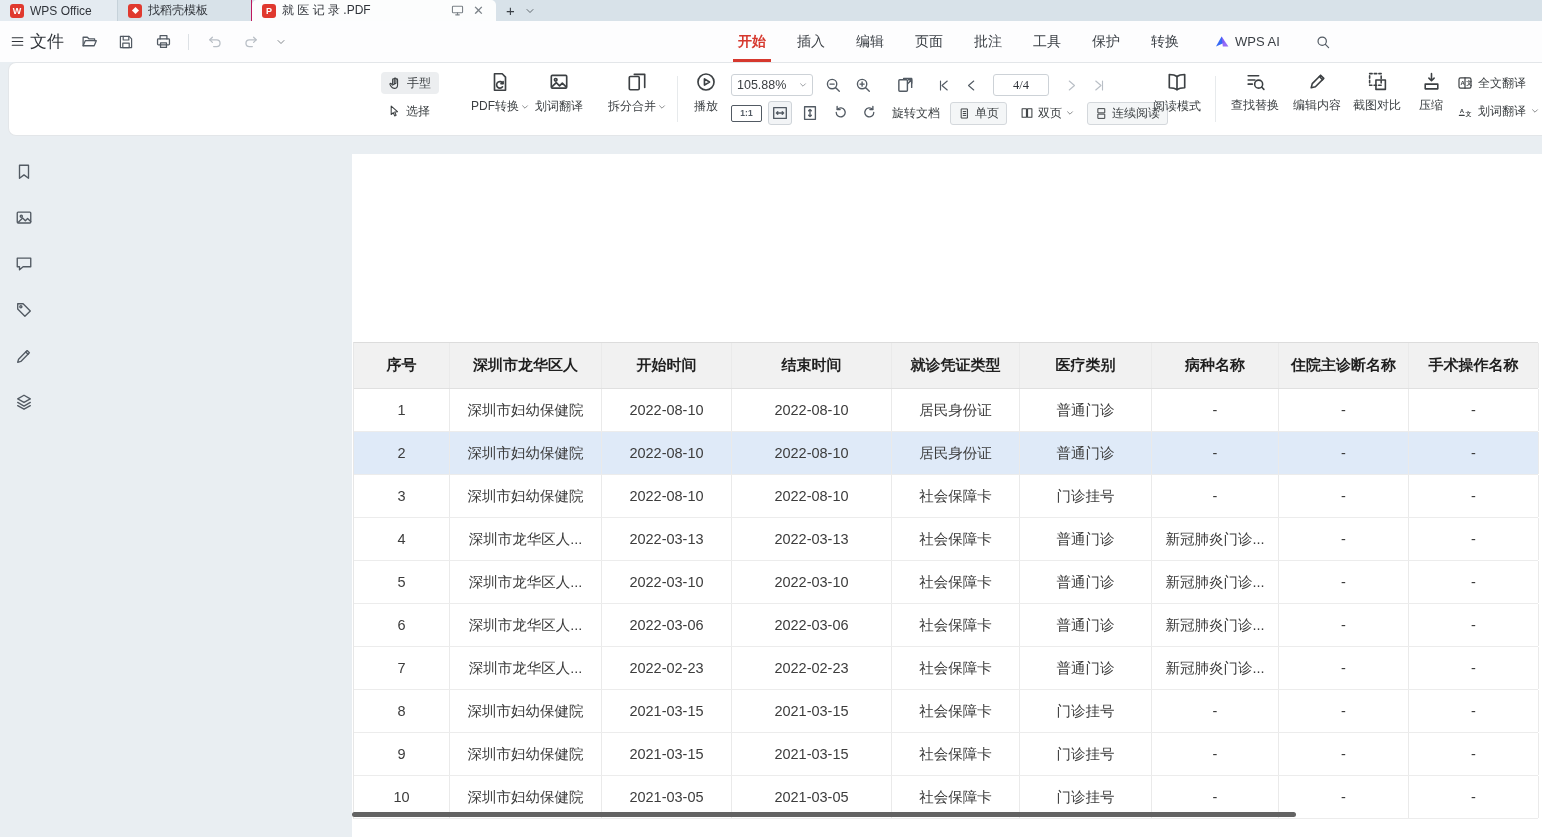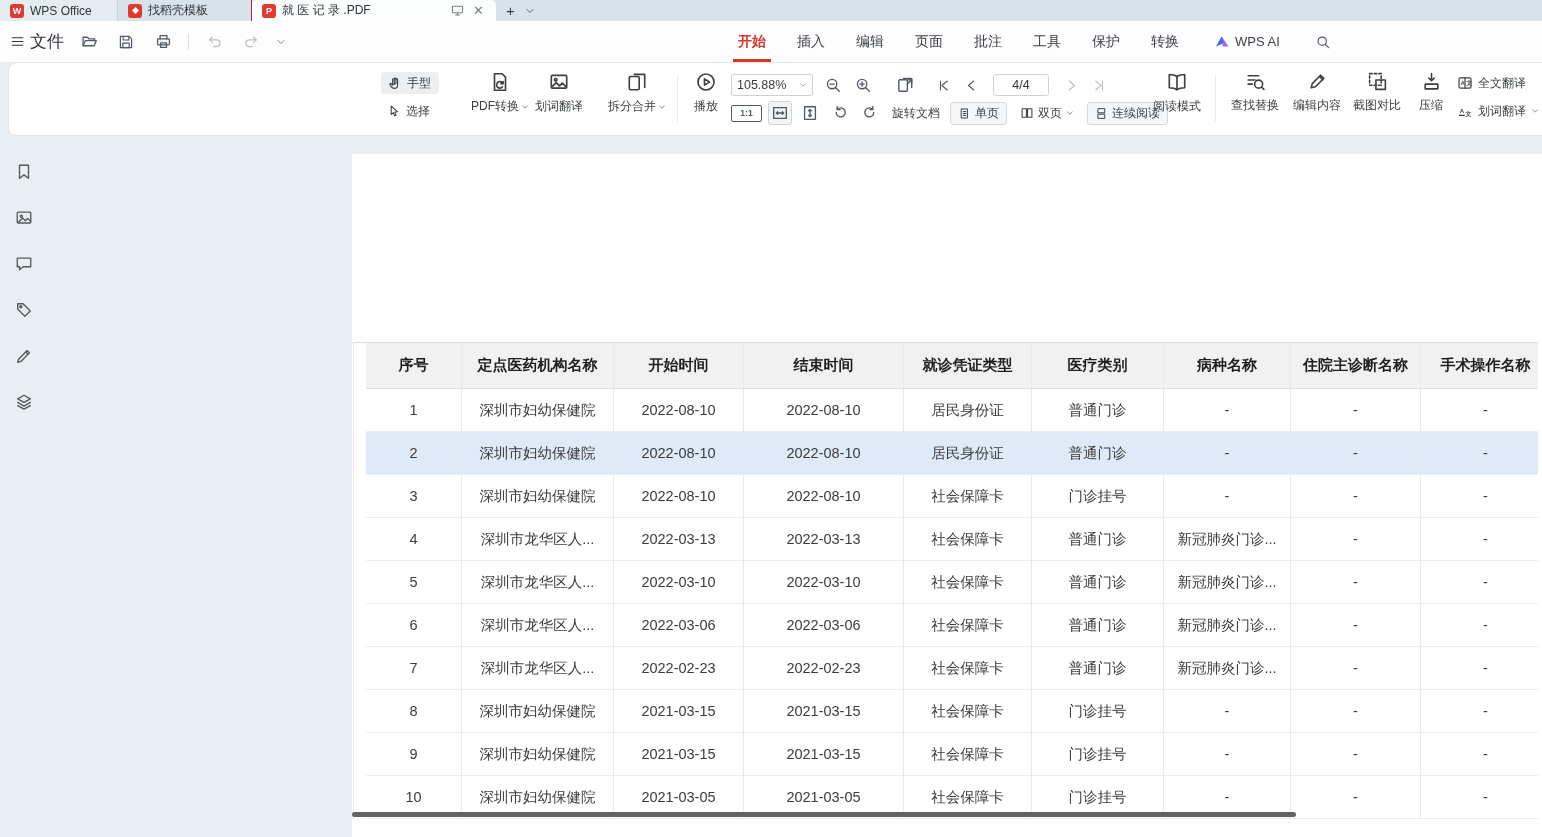--- a/index.html
+++ b/index.html
@@ -59,21 +59,21 @@
   .one2one{display:inline-flex;align-items:center;justify-content:center;width:31px;height:17px;border:1.3px solid var(--icon);border-radius:2px;font-size:8.5px;font-weight:bold;color:var(--icon);}
 
   
   .workspace{position:absolute;top:136px;left:0;right:0;bottom:0;background:#e9eef2;}
   .side-icons{position:absolute;left:12px;top:24px;display:flex;flex-direction:column;gap:22px;color:#4a5058;}
   .page{position:absolute;left:352px;top:18px;width:1200px;height:690px;background:#fff;}
   .hscroll{position:absolute;left:352px;top:676px;width:944px;height:5px;background:#636363;border-radius:3px;}
 
   
   .doc-table{position:absolute;left:1px;top:188px;width:1185px;border-top:1px solid #dcdcdc;border-left:1px solid #e7e7e7;font-size:14.5px;color:#3c3c3c;}
-  .tr{display:flex;height:43px;border-bottom:1px solid #ececec;background:#fff;margin-left:12px;}
+  .tr{display:flex;height:43px;border-bottom:1px solid #ececec;background:#fff;}
   .tr.head{height:46px;background:var(--th-bg);font-weight:bold;color:#1f1f1f;font-size:15px;border-bottom:1px solid #e0e0e0;}
   .tr.hl{background:var(--row-hl);}
   .tr>*{display:flex;align-items:center;justify-content:center;border-right:1px solid #eaeaea;flex:none;overflow:hidden;white-space:nowrap;}
   .tr>:nth-child(1){width:96px;}
   .tr>:nth-child(2){width:152px;}
   .tr>:nth-child(3){width:130px;}
   .tr>:nth-child(4){width:160px;}
   .tr>:nth-child(5){width:128px;}
   .tr>:nth-child(6){width:132px;}
   .tr>:nth-child(7){width:127px;}
@@ -283,21 +283,21 @@
         <svg class="ic" width="15" height="15" viewBox="0 0 20 20" stroke-width="1.7">
             <path d="M6 4v12"></path>
             <path d="M15 4l-7 6 7 6"></path>
           </svg>
       </span>
       <span class="icbtn" style="margin-left:4px;">
         <svg class="ic" width="15" height="15" viewBox="0 0 20 20" stroke-width="1.7">
             <path d="M13 4l-7 6 7 6"></path>
           </svg>
       </span>
-      <input class="pagebox" style="margin: 12px 10px;" value="4/4">
+      <input class="pagebox" style="margin: 12px 10px; font-family: Liberation Serif, serif;" value="4/4">
       <span class="icbtn dis">
         <svg class="ic" width="15" height="15" viewBox="0 0 20 20" stroke-width="1.7">
             <path d="M7 4l7 6-7 6"></path>
           </svg>
       </span>
       <span class="icbtn dis" style="margin-left:4px;">
         <svg class="ic" width="15" height="15" viewBox="0 0 20 20" stroke-width="1.7">
             <path d="M14 4v12"></path>
             <path d="M5 4l7 6-7 6"></path>
           </svg>
@@ -468,21 +468,21 @@
             <path d="M3 10.5l7 4 7-4"></path>
             <path d="M3 14l7 4 7-4"></path>
           </svg>
       </span>
     </div>
 
     <div class="page">
       <div class="doc-table">
         <div class="tr head">
             <div>序号</div>
-            <div>定点医药机构名称</div>
+            <div>深圳市龙华区人</div>
             <div>开始时间</div>
             <div>结束时间</div>
             <div>就诊凭证类型</div>
             <div>医疗类别</div>
             <div>病种名称</div>
             <div>住院主诊断名称</div>
             <div>手术操作名称</div>
           </div>
         <div>
             <div class="tr">

